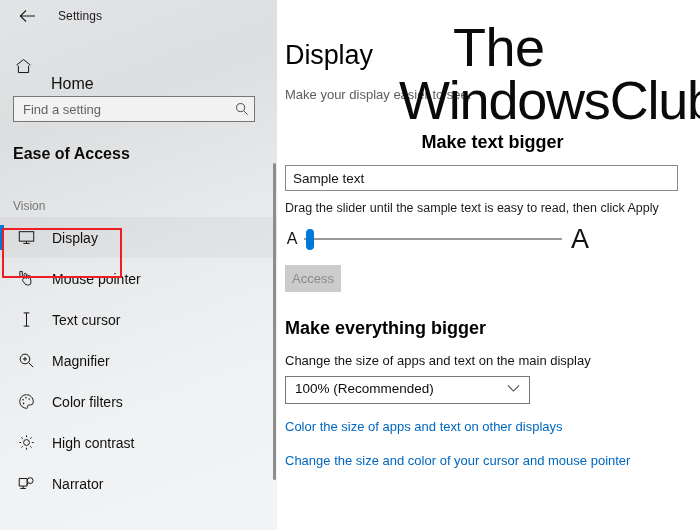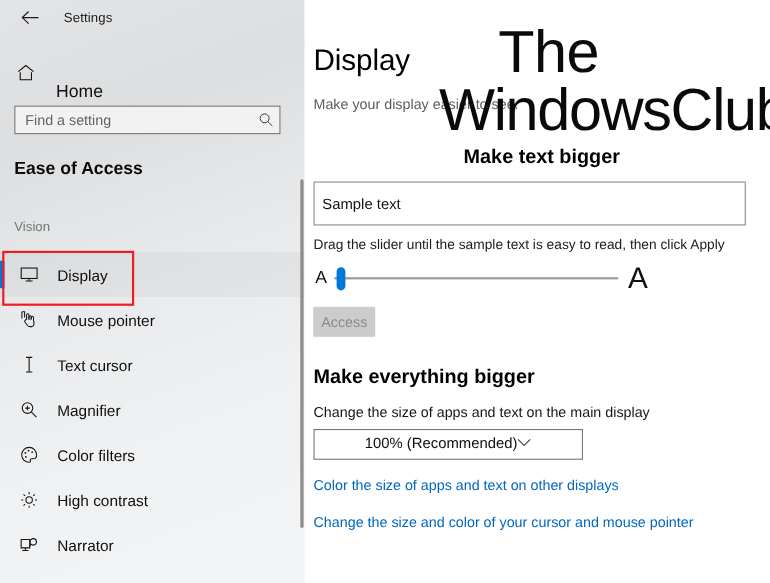--- a/index.html
+++ b/index.html
@@ -116,21 +116,21 @@
     color: #0b0b0b;
     padding-left: 13px;
     margin-top: 23px;
   }
 
   .group-label {
     font-size: 12px;
     color: #777777;
     padding-left: 13px;
     margin-top: 36px;
-    margin-bottom: 16px;
+    margin-bottom: 4px;
   }
 
   .nav-list { margin-top: 2px; }
 
   .nav-item {
     position: relative;
     display: flex;
     align-items: center;
     height: 41px;
     padding-left: 15px;
@@ -208,21 +208,21 @@
   .section-heading {
     font-size: 18px;
     color: #000;
     margin-top: 30px;
     text-align: center;
   }
 
   .sample-input {
     margin-top: 12px;
     width: 393px;
-    height: 40px;
+    height: 26px;
     border: 1px solid #8a8a8a;
     background: #fff;
     display: flex;
     align-items: center;
     padding-left: 7px;
   }
   .sample-input input {
     border: none;
     outline: none;
     width: 100%;
@@ -308,21 +308,21 @@
   }
 
   .dropdown {
     margin-top: 8px;
     width: 245px;
     height: 28px;
     border: 1px solid #767676;
     background: #fff;
     display: flex;
     align-items: center;
-    justify-content: center;
+    justify-content: space-between;
     padding: 0 9px 4px 9px;
     cursor: pointer;
   }
   .dropdown-value { font-size: 13.5px; color: #0d0d0d; }
   .dropdown-chevron { color: #444; display: flex; align-items: center; }
 
   .link {
     display: block;
     font-size: 13px;
     color: #0067c0;

